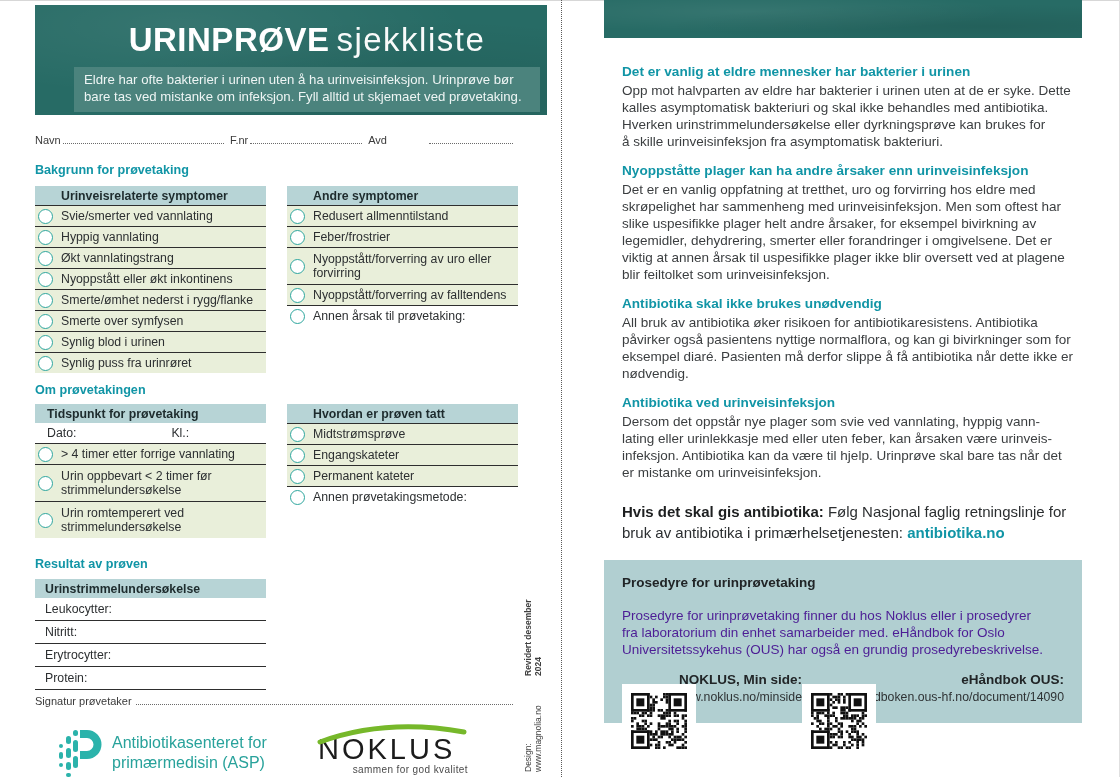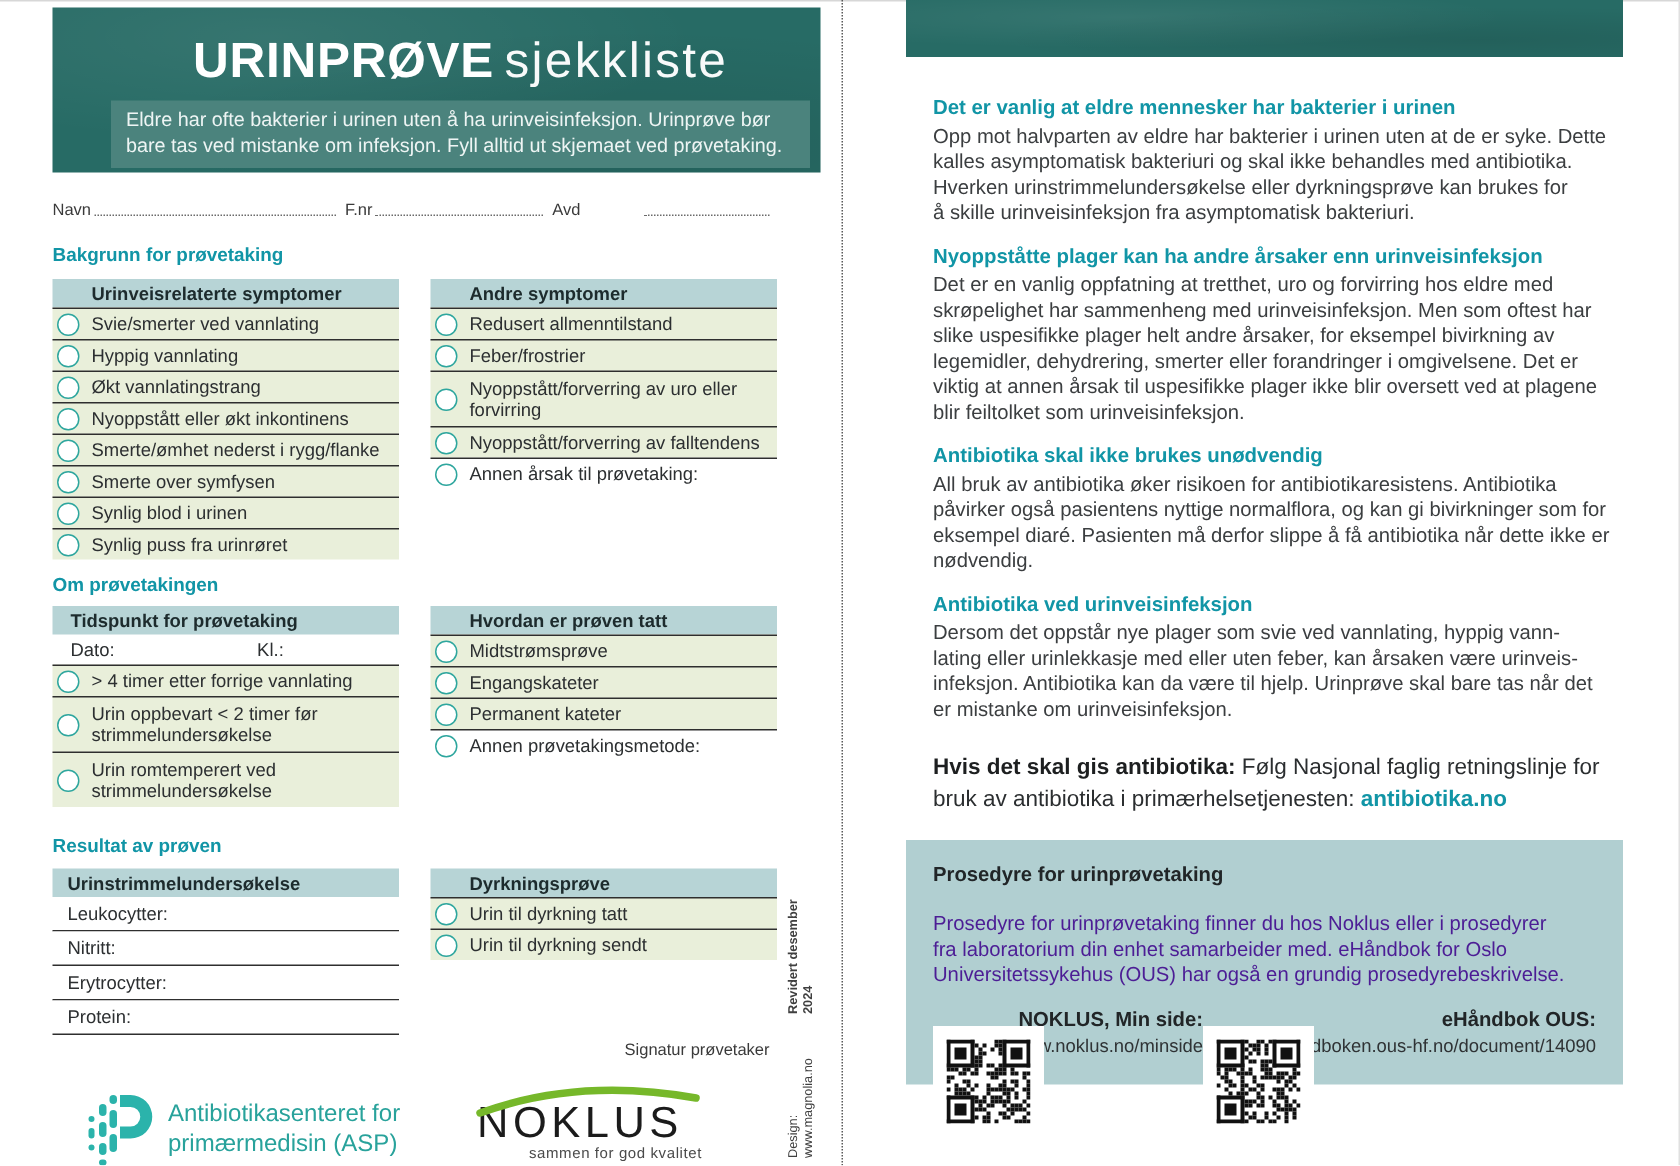--- a/index.html
+++ b/index.html
@@ -32,21 +32,21 @@
   .t-row.green{background:#e9efda;}
   .t-row.dbl{min-height:36px;}
   .circ{width:13px;height:13px;border:1.7px solid #2ea69e;border-radius:50%;background:#fff;margin-left:3px;flex:0 0 auto;}
   .row-label{margin-left:8px;line-height:1.18;white-space:pre-line;padding:2px 0;}
   .t-daterow{display:flex;align-items:center;height:20px;}
   .t-daterow .d1{margin-left:12px;} .t-daterow .d2{margin-left:95px;}
   .t-row.lines{border-top:none;border-bottom:1.4px solid #2e2e2e;min-height:22px;background:#fff;}
   .t-row.lines .row-label{margin-left:10px;}
 
   .signature{position:absolute;left:35px;top:694px;width:478px;display:flex;align-items:flex-end;
-             font-size:11px;color:#3a3a3a;flex-direction:column;}
+             font-size:11px;color:#3a3a3a;}
   .signature .f-leader{flex:1;border-bottom:1.5px dotted #6b6b6b;margin:0 0 2px 4px;height:10px;}
 
   .asp-logo{position:absolute;left:58px;top:728px;display:flex;align-items:center;}
   .asp-text{margin-left:10px;font-size:16px;line-height:20px;color:#28a29b;white-space:pre-line;}
   .noklus{position:absolute;left:318px;top:734px;width:150px;}
   .noklus-word{font-size:29px;letter-spacing:3px;color:#1b1b1b;font-weight:400;line-height:30px;}
   .noklus-swoosh{position:absolute;left:-2px;top:-12px;}
   .noklus-tag{font-size:10px;color:#4a4a4a;text-align:right;margin-top:0;letter-spacing:.4px;}
 
   .side-note{position:absolute;left:523px;top:592px;height:180px;writing-mode:vertical-rl;transform:rotate(180deg);
@@ -217,31 +217,20 @@
         <span class="row-label">Leukocytter:</span>
       </div>
       <div class="t-row lines">
         <span class="row-label">Nitritt:</span>
       </div>
       <div class="t-row lines">
         <span class="row-label">Erytrocytter:</span>
       </div>
       <div class="t-row lines">
         <span class="row-label">Protein:</span>
-      </div>
-    </div>
-  <div class="ftable" style="left:287px;top:579px">
-      <div class="t-head" style="padding-left: 26px;">Dyrkningsprøve</div>
-      <div class="t-row green">
-        <span class="circ"></span>
-        <span class="row-label">Urin til dyrkning tatt</span>
-      </div>
-      <div class="t-row green">
-        <span class="circ"></span>
-        <span class="row-label">Urin til dyrkning sendt</span>
       </div>
     </div>
 
   <div class="signature">
     <span>Signatur prøvetaker</span>
     <span class="f-leader"></span>
   </div>
 
   <div class="asp-logo">
     <svg width="44" height="50" viewBox="0 0 44 50">

